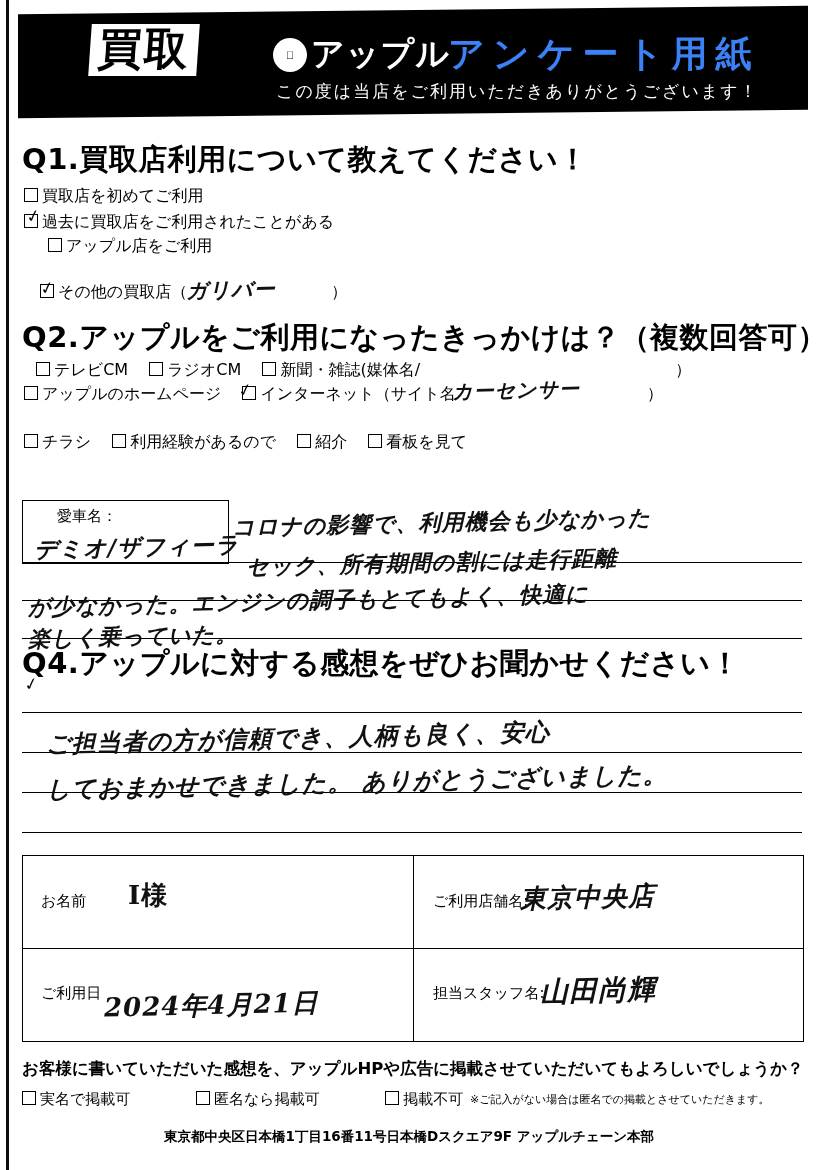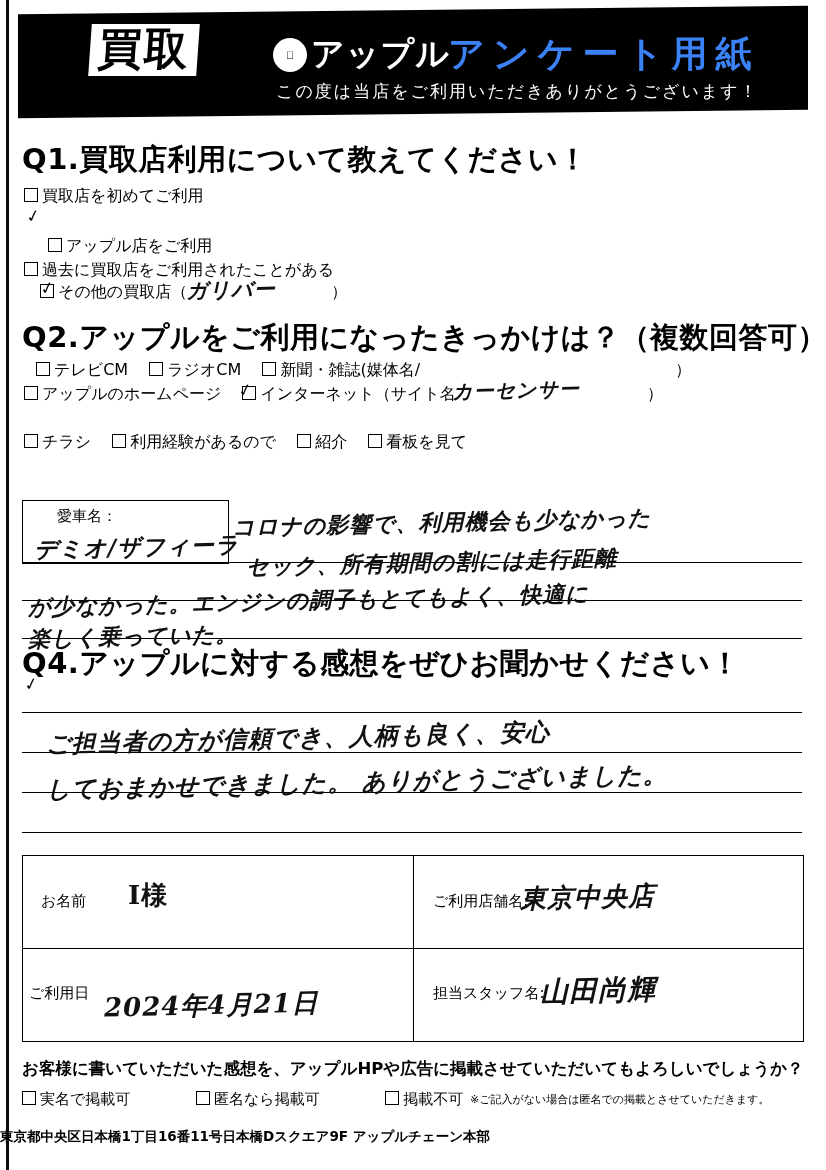--- a/index.html
+++ b/index.html
@@ -223,21 +223,21 @@
     top: 1092px;
     font-size: 11px;
     font-family: "DejaVu Sans", sans-serif;
     white-space: nowrap;
   }
   .addr {
     position: absolute;
     left: 0;
     top: 1128px;
     width: 654px;
-    text-align: left;
+    text-align: right;
     font-size: 13.5px;
     font-weight: bold;
     font-family: "DejaVu Sans", sans-serif;
   }
   .edge-left {
     position: absolute;
     left: 6px;
     top: 0;
     width: 3px;
     height: 1170px;
@@ -261,21 +261,21 @@
       <div class="enquete">アンケート用紙</div>
       <div class="thanks">この度は当店をご利用いただきありがとうございます！</div>
     </div>
   </div>
 
   <div class="q-title" style="left:22px; top:140px;">Q1.買取店利用について教えてください！</div>
 
   <div class="line" style="left:24px; top:186px;">
     <span class="cb"></span><span>買取店を初めてご利用</span>
   </div>
-  <div class="line" style="left:24px; top:212px;margin-top:48px;">
+  <div class="line" style="left:24px; top:212px;">
     <span class="cb"></span><span>過去に買取店をご利用されたことがある</span>
   </div>
   <div class="check-hand" style="left:26px; top:206px;">✓</div>
 
   <div class="line" style="left:48px; top:236px;">
     <span class="cb"></span><span>アップル店をご利用</span>
   </div>
 
 
   <div class="line" style="left:40px; top:282px;">
@@ -336,21 +336,21 @@
   <div class="rule" style="top:832px;"></div>
 
   <div class="hand" style="left:46px; top:722px; font-size:24px;">ご担当者の方が信頼でき、人柄も良く、安心</div>
   <div class="hand" style="left:46px; top:766px; font-size:24px;">しておまかせできました。 ありがとうございました。</div>
 
   <div class="info-table">
     <div class="info-vline"></div>
     <div class="info-hline"></div>
 
     <div class="cell-label" style="left:18px; top:36px;">お名前</div>
-    <div class="cell-label" style="left:6px; top:128px;text-align:center;">ご利用日</div>
+    <div class="cell-label" style="left:18px; top:128px;text-align:center;">ご利用日</div>
     <div class="cell-label" style="left:410px; top:36px;">ご利用店舗名:</div>
     <div class="cell-label" style="left:410px; top:128px;">担当スタッフ名:</div>
   </div>
 
   <div class="hand" style="left:128px; top:878px; font-size:26px; transform:rotate(0deg); font-style:normal;">I様</div>
   <div class="hand" style="left:520px; top:880px; font-size:26px;">東京中央店</div>
   <div class="hand" style="left:104px; top:988px; font-size:26px;">2024年4月21日</div>
   <div class="hand" style="left:540px; top:972px; font-size:28px;">山田尚輝</div>
 
   <div class="footer-q">お客様に書いていただいた感想を、アップルHPや広告に掲載させていただいてもよろしいでしょうか？</div>

